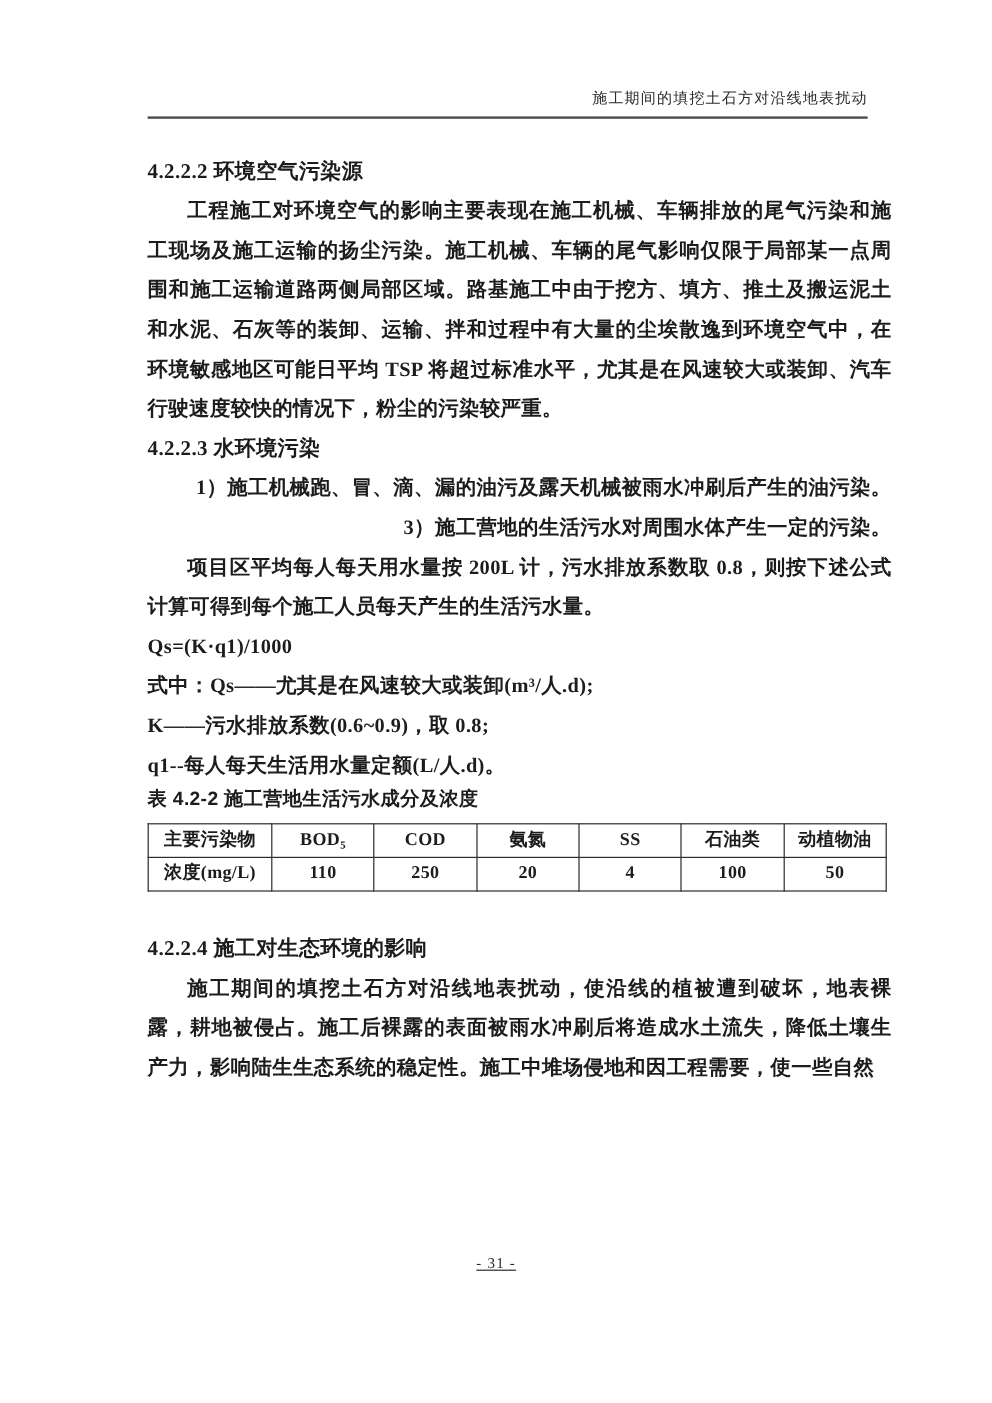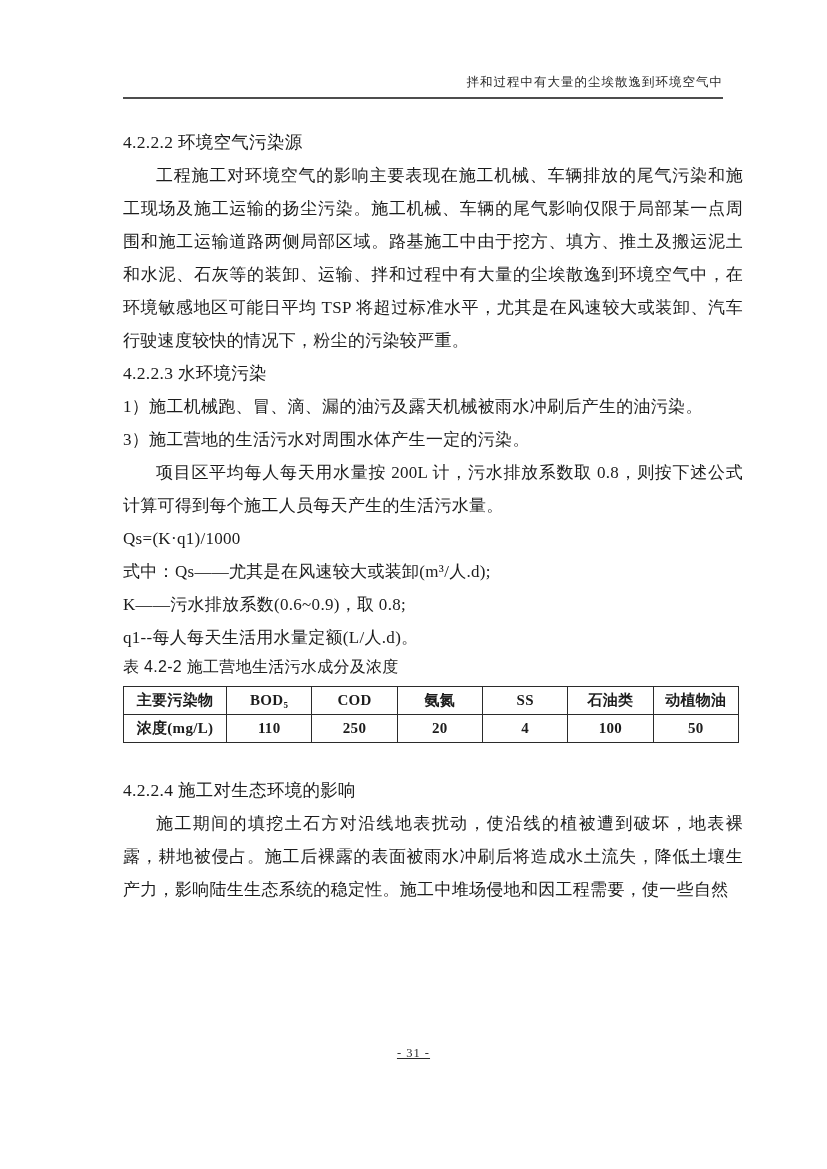--- a/index.html
+++ b/index.html
@@ -36,33 +36,33 @@
     top: 126px;
     width: 620px;
     font-size: 17px;
     line-height: 33px;
     text-align: justify;
     letter-spacing: 0.3px;
   }
   .content p, .content h3 {
     margin: 0;
     padding: 0;
-    font-weight: normal;
+    font-weight: bold;
   }
   .section-heading {
     padding-left: 9px;
     font-size: 17.5px;
     text-align: left;
   }
   .para {
     text-indent: 33px;
   }
   .list-item {
     padding-left: 42px;
-    text-align: left;
+    text-align: right;
   }
   .formula-line {
     padding-left: 33px;
     text-align: left;
   }
   
   .table-caption {
     font-family: "Liberation Sans", "DejaVu Sans", sans-serif;
     font-weight: bold;
     font-size: 16px;
@@ -102,21 +102,21 @@
     letter-spacing: 1px;
     text-decoration: underline;
   }
 </style>
 </head>
 <body>
 
 <div class="page">
 
   <div class="page-header">
-    <span>拌和过程中有大量的尘埃散逸到环境空气中</span>
+    <span>施工期间的填挖土石方对沿线地表扰动</span>
   </div>
 
   <div class="content">
 
     <h3 class="section-heading">4.2.2.2 环境空气污染源</h3>
 
     <p class="para">工程施工对环境空气的影响主要表现在施工机械、车辆排放的尾气污染和施工现场及施工运输的扬尘污染。施工机械、车辆的尾气影响仅限于局部某一点周围和施工运输道路两侧局部区域。路基施工中由于挖方、填方、推土及搬运泥土和水泥、石灰等的装卸、运输、拌和过程中有大量的尘埃散逸到环境空气中，在环境敏感地区可能日平均 TSP 将超过标准水平，尤其是在风速较大或装卸、汽车行驶速度较快的情况下，粉尘的污染较严重。</p>
 
     <h3 class="section-heading">4.2.2.3 水环境污染</h3>
 

